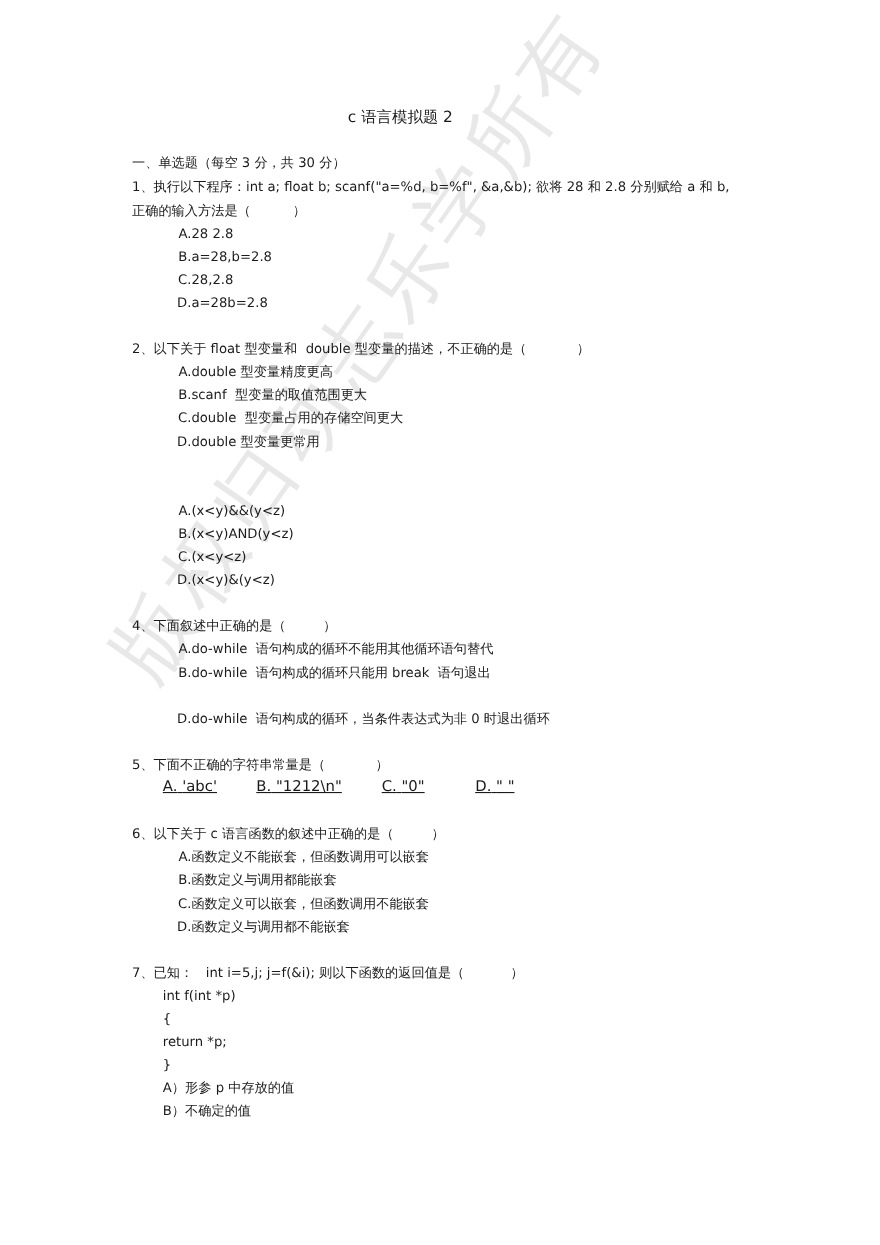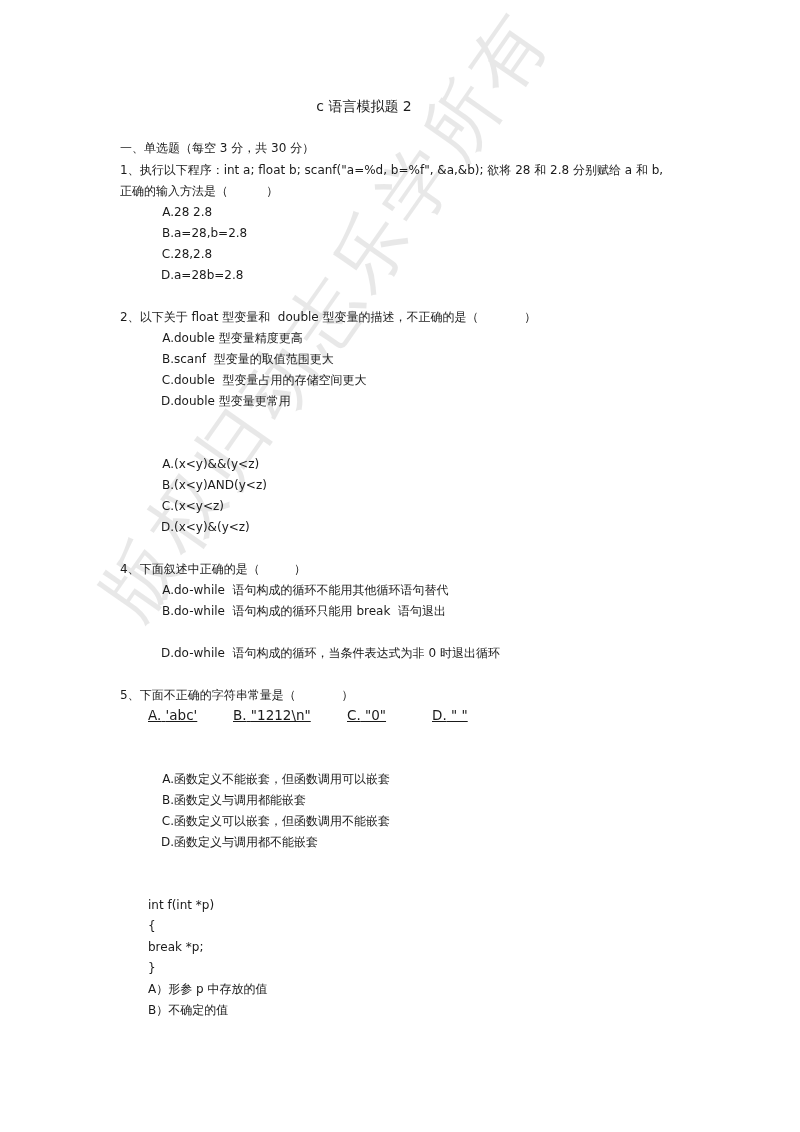--- a/index.html
+++ b/index.html
@@ -59,25 +59,27 @@
   <div class="line opt" style="top:580px"><span class="letter">A.</span><span>do-while  语句构成的循环不能用其他循环语句替代</span></div>
   <div class="line opt" style="top:601px"><span class="letter">B.</span><span>do-while  语句构成的循环只能用 break  语句退出</span></div>
   <div class="line opt" style="top:643px"><span class="letter">D.</span><span>do-while  语句构成的循环，当条件表达式为非 0 时退出循环</span></div>
 
   <div class="line q" style="top:685px"><span>5、</span><span>下面不正确的字符串常量是（            ）</span></div>
   <div class="opt5" style="top:707px; left:148px"><span>A.</span> <span>'abc'</span></div>
   <div class="opt5" style="top:707px; left:233px"><span>B.</span> <span>"1212\n"</span></div>
   <div class="opt5" style="top:707px; left:347px"><span>C.</span> <span>"0"</span></div>
   <div class="opt5" style="top:707px; left:432px"><span>D.</span> <span>" "</span></div>
 
+  <div class="line q" style="top:748px"><span>6、</span><span>以下关于 c 语言函数的叙述中正确的是（         ）</span></div>
   <div class="line opt" style="top:769px"><span class="letter">A.</span><span>函数定义不能嵌套，但函数调用可以嵌套</span></div>
   <div class="line opt" style="top:790px"><span class="letter">B.</span><span>函数定义与调用都能嵌套</span></div>
   <div class="line opt" style="top:811px"><span class="letter">C.</span><span>函数定义可以嵌套，但函数调用不能嵌套</span></div>
   <div class="line opt" style="top:832px"><span class="letter">D.</span><span>函数定义与调用都不能嵌套</span></div>
 
+  <div class="line q" style="top:874px"><span>7、</span><span>已知：   int i=5,j; j=f(&amp;i); 则以下函数的返回值是（           ）</span></div>
   <div class="line opt" style="top:895px">int f(int *p)</div>
   <div class="line opt" style="top:916px">{</div>
-  <div class="line opt" style="top:937px">break *p;</div>
+  <div class="line opt" style="top:937px">return *p;</div>
   <div class="line opt" style="top:958px">}</div>
   <div class="line opt" style="top:979px"><span>A）</span><span>形参 p 中存放的值</span></div>
   <div class="line opt" style="top:1000px"><span>B）</span><span>不确定的值</span></div>
 
 </div>
 
 </body></html>

